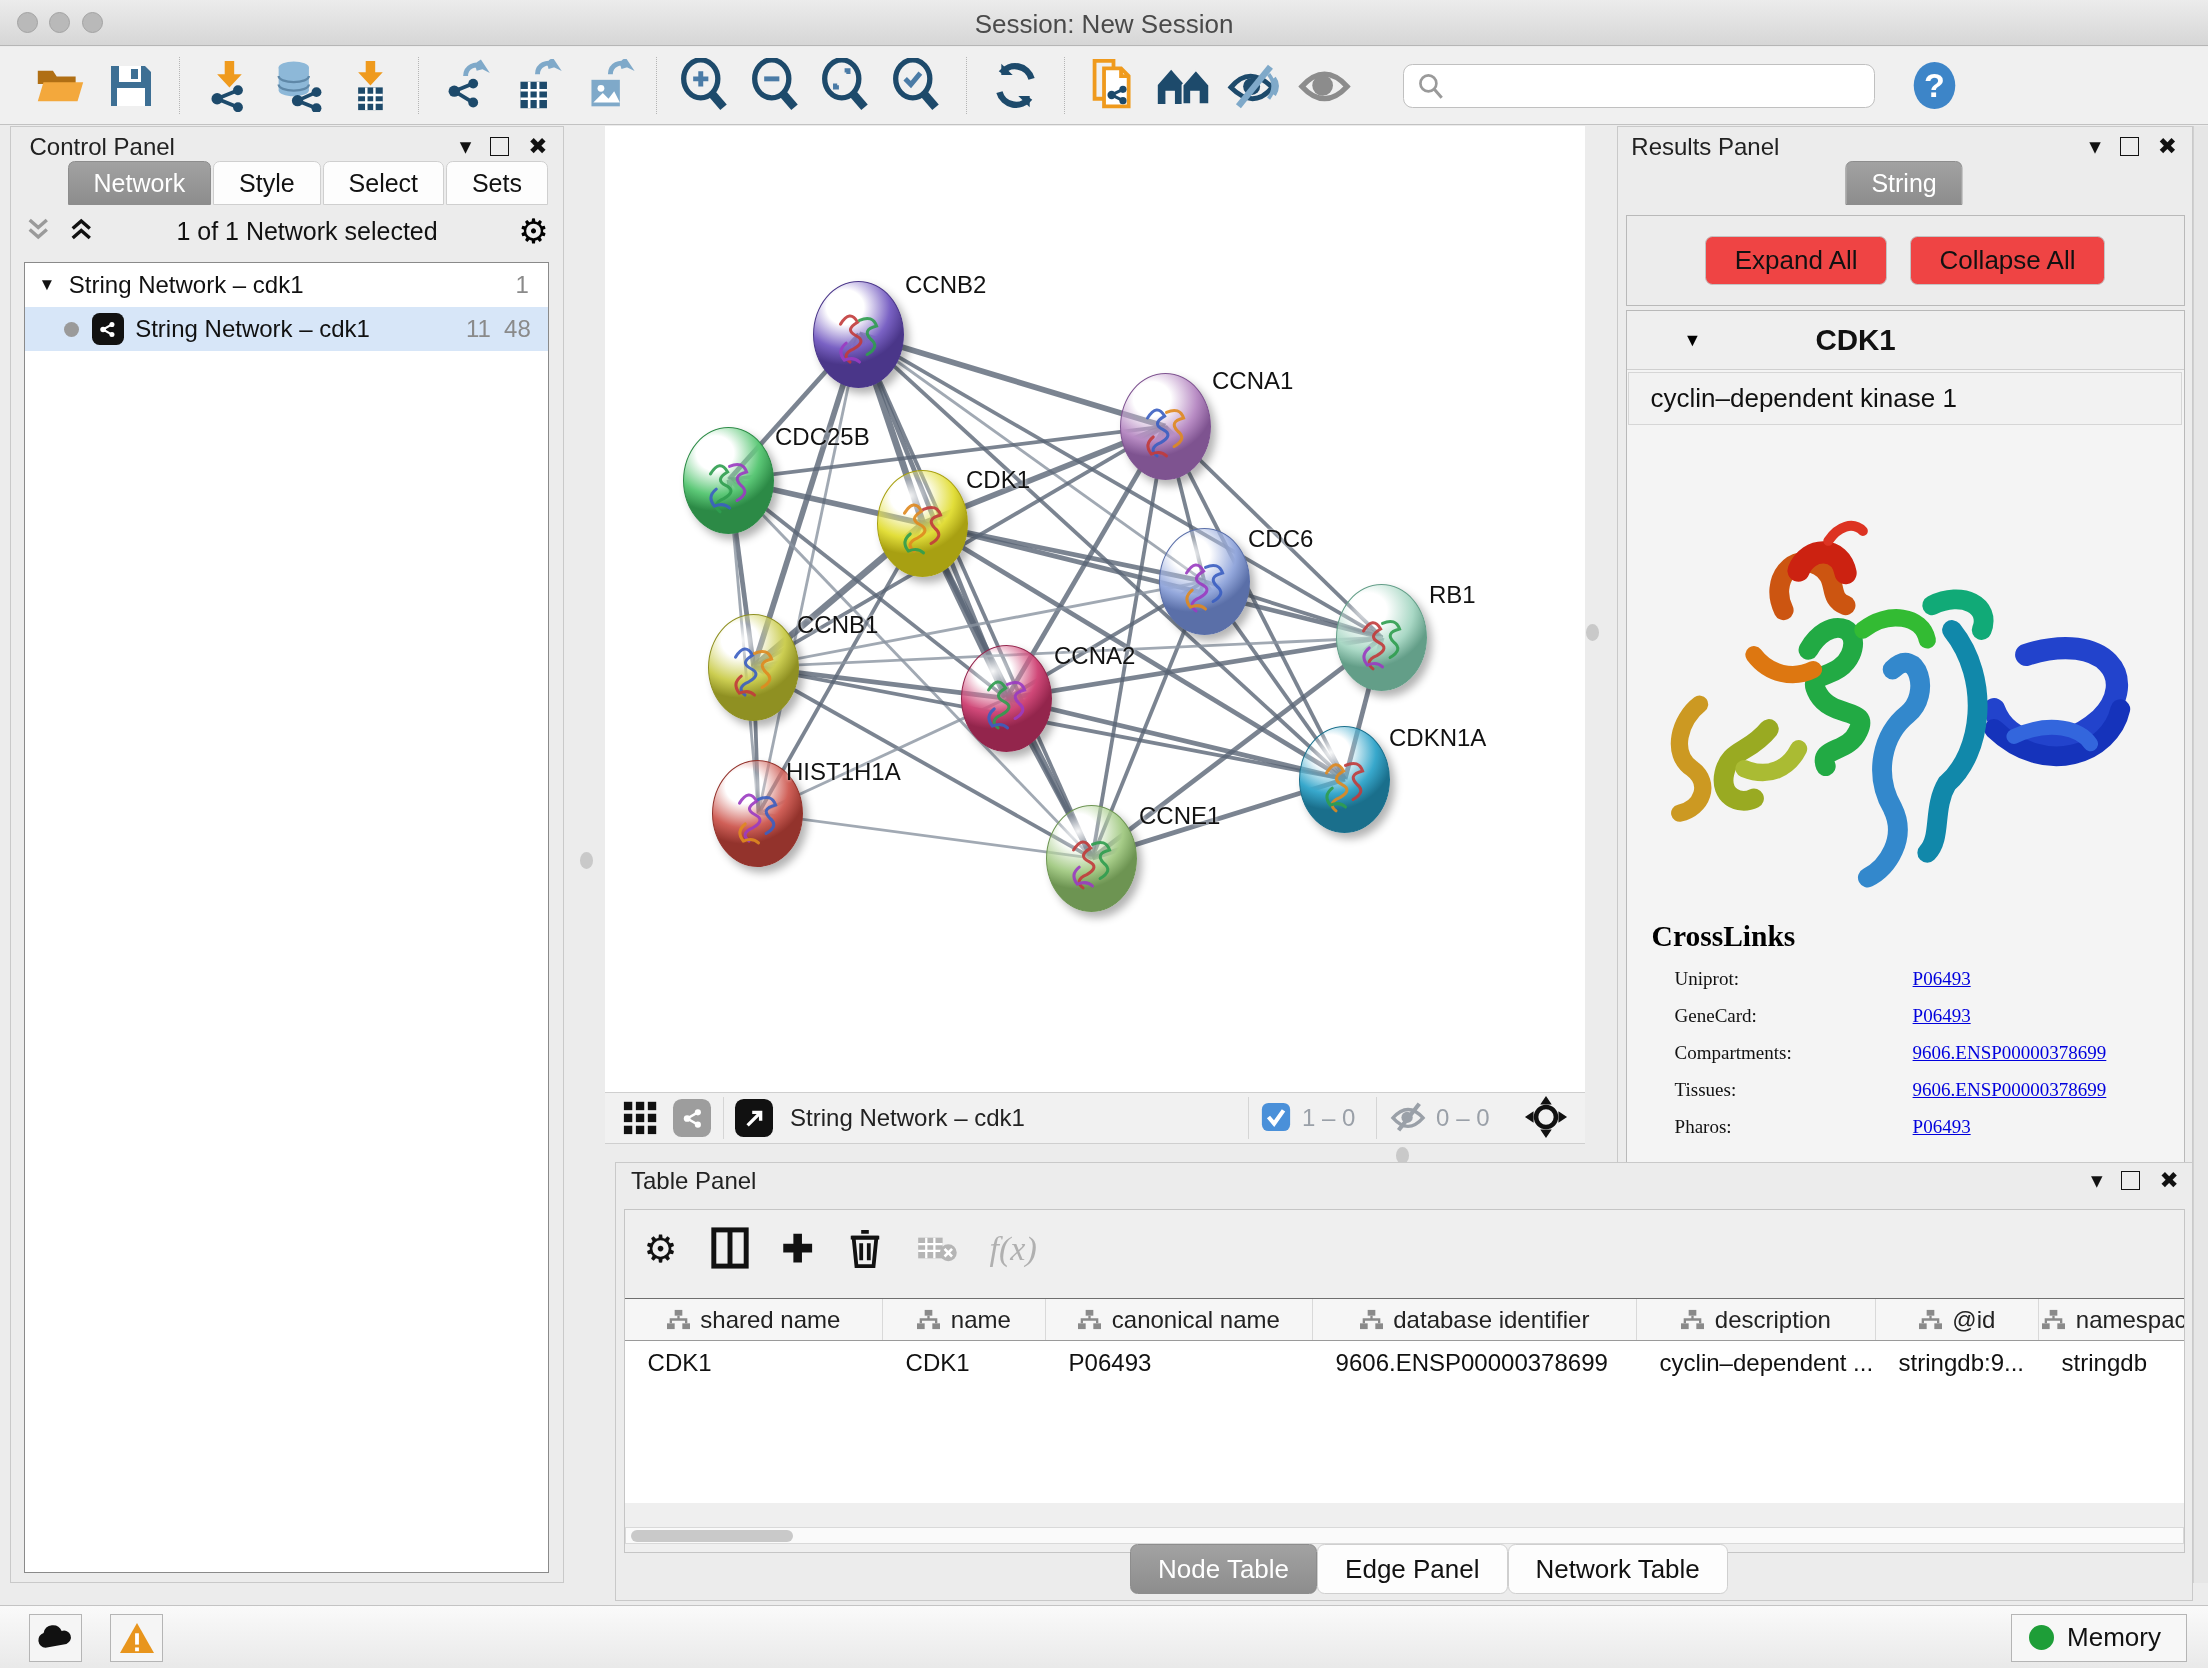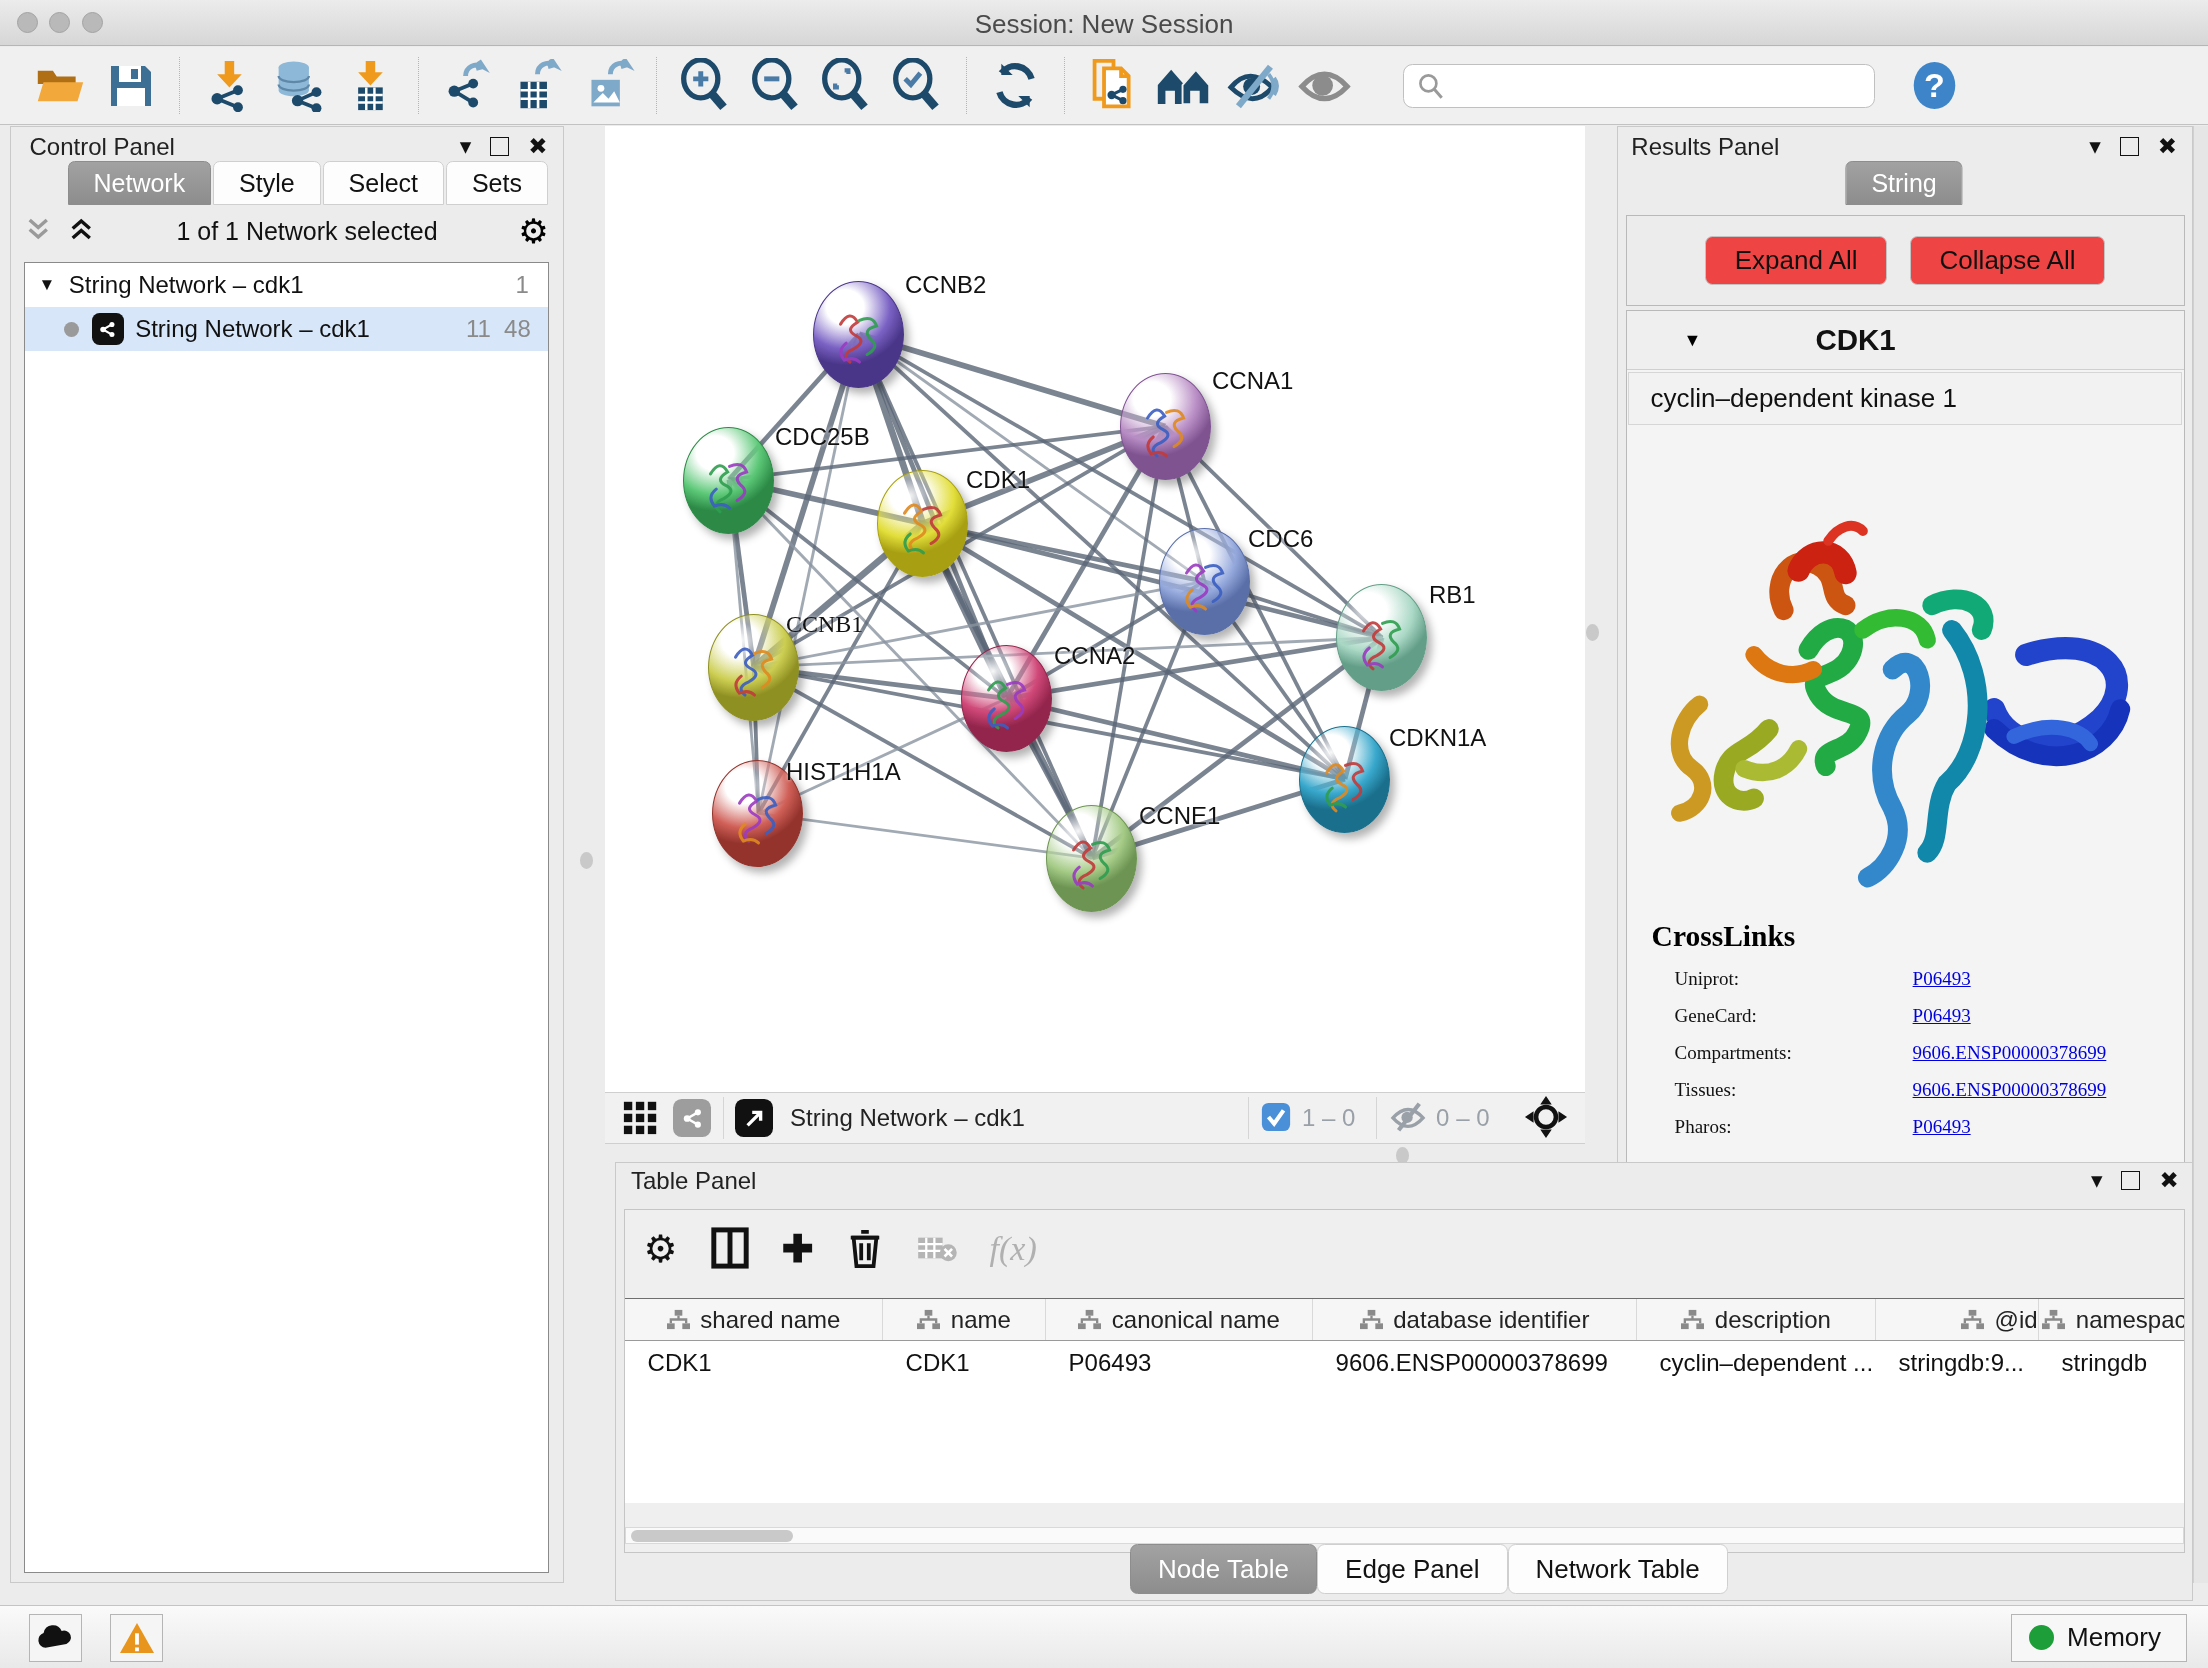--- a/index.html
+++ b/index.html
@@ -445,21 +445,21 @@
       <div class="net-label" style="left: 824px; top: 455px;">RB1</div>
       <div class="net-node" style="left: 103px; top: 488px; width: 91px; height: 107px; background: radial-gradient(70% 55% at 35% 24%, rgba(255, 255, 255, 0.95), rgba(255, 255, 255, 0.25) 30%, rgb(204, 206, 82) 72%, rgb(143, 144, 34) 100%); border: 1px solid rgb(143, 144, 34); box-shadow: rgba(0, 0, 0, 0.3) 4.8px 5.7px 8.6px;">
         <svg width="91" height="107" viewBox="0 0 48 56" style="position:absolute;left:0;top:0;">
           <g fill="none" stroke-width="1.6" stroke-linecap="round" opacity="0.9">
             <path d="M14 22 q5 -8 9 -1 q-7 4 -1 7 q6 3 -1 7 q-7 3 -2 7" stroke="#3b5fc2"></path>
             <path d="M24 20 q7 -3 9 3 q-8 2 -3 7 q5 4 -2 8" stroke="#e08a20"></path>
             <path d="M17 32 q-5 4 -1 9 q5 -2 8 1" stroke="#c23b3b"></path>
           </g>
         </svg>
       </div>
-      <div class="net-label" style="left: 181px; top: 485px; font-family: Liberation Serif, serif;">CCNB1</div>
+      <div class="net-label" style="left: 192px; top: 485px;">CCNB1</div>
       <div class="net-node" style="left: 356px; top: 519px; width: 91px; height: 107px; background: radial-gradient(70% 55% at 35% 24%, rgba(255, 255, 255, 0.95), rgba(255, 255, 255, 0.25) 30%, rgb(208, 72, 120) 72%, rgb(147, 37, 76) 100%); border: 1px solid rgb(147, 37, 76); box-shadow: rgba(0, 0, 0, 0.3) 4.8px 5.7px 8.6px;">
         <svg width="91" height="107" viewBox="0 0 48 56" style="position:absolute;left:0;top:0;">
           <g fill="none" stroke-width="1.6" stroke-linecap="round" opacity="0.9">
             <path d="M14 23 q5 -8 9 -1 q-7 4 -1 7 q6 3 -1 7 q-7 3 -2 7" stroke="#2f9e4f"></path>
             <path d="M24 20 q7 -3 9 3 q-8 2 -3 7 q5 4 -2 8" stroke="#9b3bc2"></path>
             <path d="M17 33 q-5 4 -1 9 q5 -2 8 1" stroke="#3b5fc2"></path>
           </g>
         </svg>
       </div>
       <div class="net-label" style="left: 449px; top: 516px;">CCNA2</div>
@@ -705,21 +705,21 @@
             </div>
             <div class="tp-col" style="width: 239px;">
               <svg width="25" height="23" viewBox="0 0 13 12">
                 <rect x="4.5" y="1" width="4" height="3" fill="#8a8a8a"></rect>
                 <rect x="0.5" y="8" width="4" height="3" fill="#8a8a8a"></rect>
                 <rect x="8.5" y="8" width="4" height="3" fill="#8a8a8a"></rect>
                 <path d="M6.5 4 v2 M2.5 8 v-2 h8 v2" stroke="#8a8a8a" fill="none" stroke-width="1.2"></path>
               </svg>
               <span>description</span>
             </div>
-            <div class="tp-col" style="width: 163px; justify-content: flex-end;">
+            <div class="tp-col" style="width: 163px;">
               <svg width="25" height="23" viewBox="0 0 13 12">
                 <rect x="4.5" y="1" width="4" height="3" fill="#8a8a8a"></rect>
                 <rect x="0.5" y="8" width="4" height="3" fill="#8a8a8a"></rect>
                 <rect x="8.5" y="8" width="4" height="3" fill="#8a8a8a"></rect>
                 <path d="M6.5 4 v2 M2.5 8 v-2 h8 v2" stroke="#8a8a8a" fill="none" stroke-width="1.2"></path>
               </svg>
               <span>@id</span>
             </div>
             <div class="tp-col" style="width: 165px;">
               <svg width="25" height="23" viewBox="0 0 13 12">

